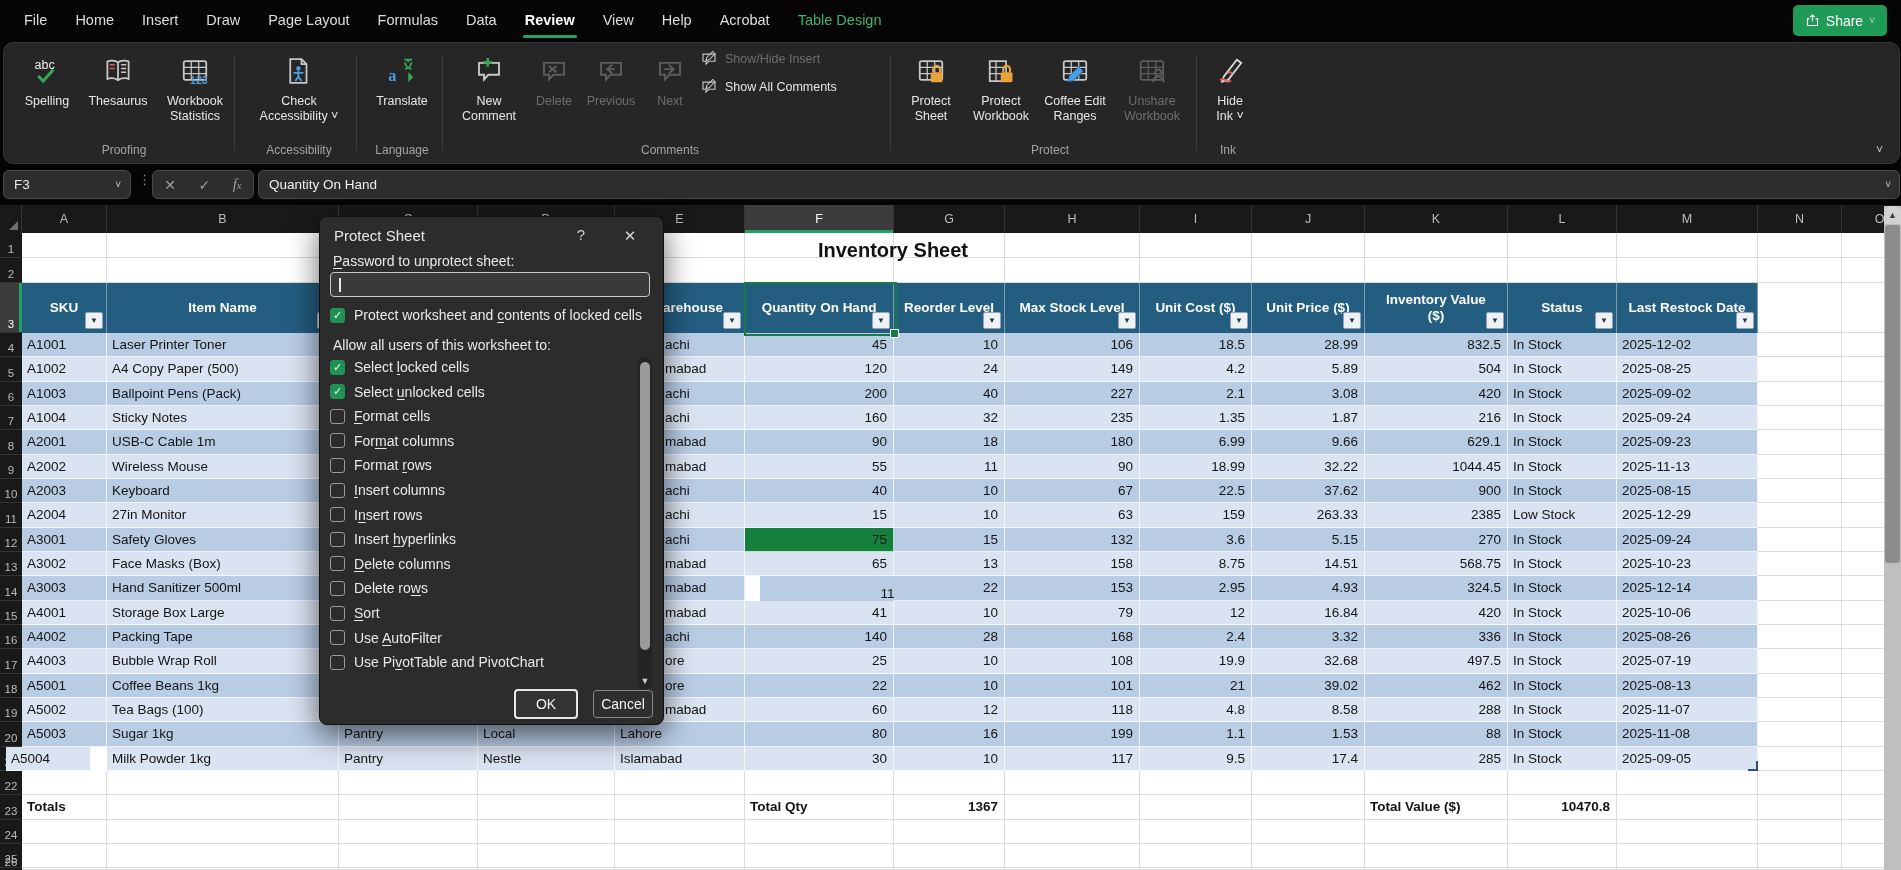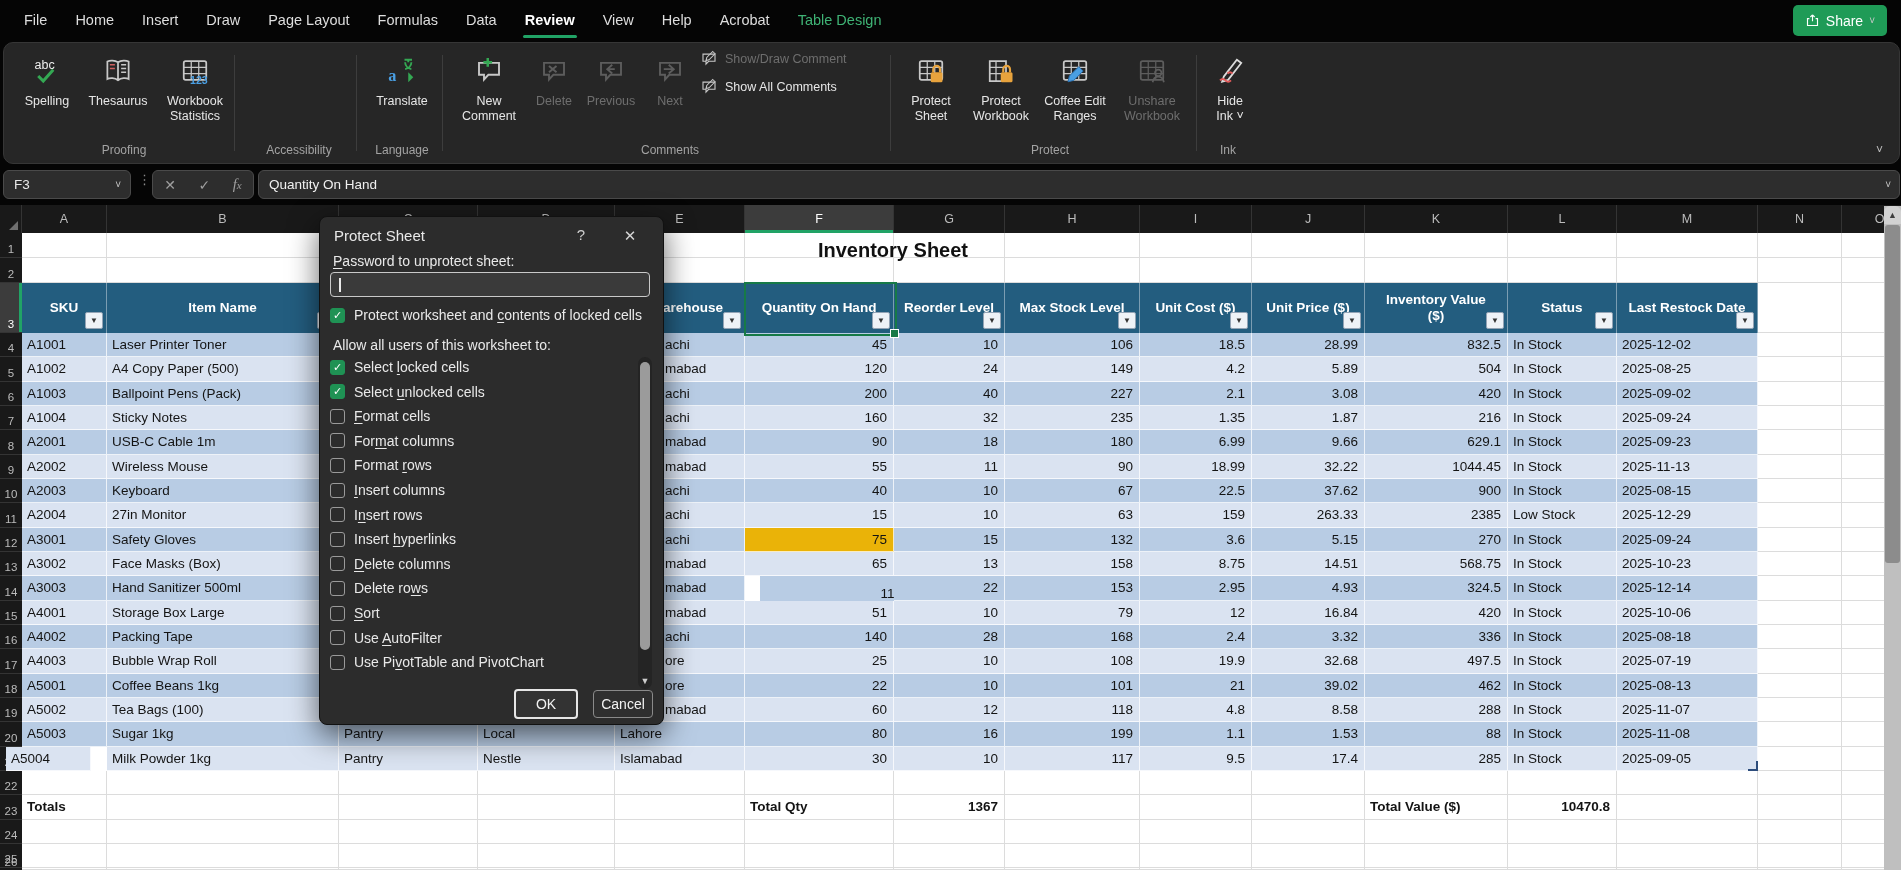--- a/index.html
+++ b/index.html
@@ -153,20 +153,33 @@
             <rect x="3" y="4" width="18" height="15" rx="1.5" fill="none" stroke="#c8c8c8" stroke-width="1.4"></rect>
             <path d="M3 9 h18 M3 14 h18 M9 4 v15 M15 4 v15" stroke="#c8c8c8" stroke-width="1"></path>
             <text x="8" y="22.5" font-size="8.5" fill="#4a9fe3" font-weight="bold" font-family="Liberation Sans">123</text>
           </svg>
         </div>
         <div class="rlb">
           <div>Workbook</div>
           <div>Statistics</div>
         </div>
       </div>
+      <div class="rbtn" style="left: 242px; width: 106px;">
+        <div class="ric">
+          <svg width="30" height="30" viewBox="0 0 24 24">
+            <path d="M5 2.5 h9 l4 4 V21.5 h-13 z M14 2.5 v4 h4" fill="none" stroke="#c8c8c8" stroke-width="1.4"></path>
+            <circle cx="11.5" cy="10" r="1.8" fill="#4a9fe3"></circle>
+            <path d="M7.5 13.5 h8 M11.5 12 v4.5 M11.5 16.5 l-2.5 3.5 M11.5 16.5 l2.5 3.5" stroke="#4a9fe3" stroke-width="1.5" fill="none"></path>
+          </svg>
+        </div>
+        <div class="rlb">
+          <div>Check</div>
+          <div>Accessibility ˅</div>
+        </div>
+      </div>
       <div class="rbtn" style="left: 360px; width: 76px;">
         <div class="ric">
           <svg width="30" height="30" viewBox="0 0 24 24">
             <text x="1" y="20" font-size="13" font-weight="bold" fill="#4a9fe3" font-family="Liberation Serif">a</text>
             <path d="M14 3 h6 M17 3 v2 M14.5 5 c0 3 2.5 5 5 5.5 M19.5 5 c0 3-2.5 5-5 5.5" stroke="#34a853" stroke-width="1.5" fill="none"></path>
             <path d="M13 20 l4-8 4 8 M14.5 17 h5" stroke="#34a853" stroke-width="1.4" fill="none" opacity=".0"></path>
             <path d="M17 13 l4 4 -4 4 z" fill="#34a853"></path>
           </svg>
         </div>
         <div class="rlb">
@@ -218,21 +231,21 @@
           <div>Next</div>
         </div>
       </div>
       <div class="rsmall disabled" style="left: 696px; top: 4px;">
         <div>
           <svg width="18" height="18" viewBox="0 0 24 24">
             <path d="M4 5.5 h16 v9.5 h-8.5 l-3.5 3.8 v-3.8 h-4 z" fill="none" stroke="#c8c8c8" stroke-width="1.5"></path>
             <path d="M17 2 l3 3 -8 8 -4 1 1-4 z" fill="none" stroke="#c8c8c8" stroke-width="1.4"></path>
           </svg>
         </div>
-        <div>Show/Draw Comment</div>
+        <div>Show/Hide Insert</div>
       </div>
       <div class="rsmall" style="left: 696px; top: 32px;">
         <div>
           <svg width="18" height="18" viewBox="0 0 24 24">
             <path d="M4 5.5 h16 v9.5 h-8.5 l-3.5 3.8 v-3.8 h-4 z" fill="none" stroke="#c8c8c8" stroke-width="1.5"></path>
             <path d="M17 2 l3 3 -8 8 -4 1 1-4 z" fill="none" stroke="#c8c8c8" stroke-width="1.4"></path>
           </svg>
         </div>
         <div>Show All Comments</div>
       </div>
@@ -647,21 +660,21 @@
       <div class="cell band alnR" style="left: 1140px; top: 298.31px; width: 112px; height: 24.33px; background: rgb(218, 227, 241);">159</div>
       <div class="cell band alnR" style="left: 1252px; top: 298.31px; width: 113px; height: 24.33px; background: rgb(218, 227, 241);">263.33</div>
       <div class="cell band alnR" style="left: 1365px; top: 298.31px; width: 143px; height: 24.33px; background: rgb(218, 227, 241);">2385</div>
       <div class="cell band alnL" style="left: 1508px; top: 298.31px; width: 109px; height: 24.33px; background: rgb(218, 227, 241);">Low Stock</div>
       <div class="cell band alnL" style="left: 1617px; top: 298.31px; width: 141px; height: 24.33px; background: rgb(218, 227, 241);">2025-12-29</div>
       <div class="cell band alnL" style="left: 22px; top: 322.64px; width: 85px; height: 24.33px; background: rgb(184, 204, 228);">A3001</div>
       <div class="cell band alnL" style="left: 107px; top: 322.64px; width: 232px; height: 24.33px; background: rgb(184, 204, 228);">Safety Gloves</div>
       <div class="cell band alnL" style="left: 339px; top: 322.64px; width: 139px; height: 24.33px; background: rgb(184, 204, 228);"></div>
       <div class="cell band alnL" style="left: 478px; top: 322.64px; width: 137px; height: 24.33px; background: rgb(184, 204, 228);"></div>
       <div class="cell band alnL padfragE" style="left: 615px; top: 322.64px; width: 130px; height: 24.33px; background: rgb(184, 204, 228);">achi</div>
-      <div class="cell band alnR" style="left: 745px; top: 322.64px; width: 149px; height: 24.33px; background: #eab308;">75</div>
+      <div class="cell band alnR" style="left: 745px; top: 322.64px; width: 149px; height: 24.33px; background: #15803d;">75</div>
       <div class="cell band alnR" style="left: 894px; top: 322.64px; width: 111px; height: 24.33px; background: rgb(184, 204, 228);">15</div>
       <div class="cell band alnR" style="left: 1005px; top: 322.64px; width: 135px; height: 24.33px; background: rgb(184, 204, 228);">132</div>
       <div class="cell band alnR" style="left: 1140px; top: 322.64px; width: 112px; height: 24.33px; background: rgb(184, 204, 228);">3.6</div>
       <div class="cell band alnR" style="left: 1252px; top: 322.64px; width: 113px; height: 24.33px; background: rgb(184, 204, 228);">5.15</div>
       <div class="cell band alnR" style="left: 1365px; top: 322.64px; width: 143px; height: 24.33px; background: rgb(184, 204, 228);">270</div>
       <div class="cell band alnL" style="left: 1508px; top: 322.64px; width: 109px; height: 24.33px; background: rgb(184, 204, 228);">In Stock</div>
       <div class="cell band alnL" style="left: 1617px; top: 322.64px; width: 141px; height: 24.33px; background: rgb(184, 204, 228);">2025-09-24</div>
       <div class="cell band alnL" style="left: 22px; top: 346.97px; width: 85px; height: 24.33px; background: rgb(218, 227, 241);">A3002</div>
       <div class="cell band alnL" style="left: 107px; top: 346.97px; width: 232px; height: 24.33px; background: rgb(218, 227, 241);">Face Masks (Box)</div>
       <div class="cell band alnL" style="left: 339px; top: 346.97px; width: 139px; height: 24.33px; background: rgb(218, 227, 241);"></div>
@@ -686,41 +699,41 @@
       <div class="cell band alnR" style="left: 1140px; top: 371.3px; width: 112px; height: 24.33px; background: rgb(184, 204, 228);">2.95</div>
       <div class="cell band alnR" style="left: 1252px; top: 371.3px; width: 113px; height: 24.33px; background: rgb(184, 204, 228);">4.93</div>
       <div class="cell band alnR" style="left: 1365px; top: 371.3px; width: 143px; height: 24.33px; background: rgb(184, 204, 228);">324.5</div>
       <div class="cell band alnL" style="left: 1508px; top: 371.3px; width: 109px; height: 24.33px; background: rgb(184, 204, 228);">In Stock</div>
       <div class="cell band alnL" style="left: 1617px; top: 371.3px; width: 141px; height: 24.33px; background: rgb(184, 204, 228);">2025-12-14</div>
       <div class="cell band alnL" style="left: 22px; top: 395.63px; width: 85px; height: 24.33px; background: rgb(218, 227, 241);">A4001</div>
       <div class="cell band alnL" style="left: 107px; top: 395.63px; width: 232px; height: 24.33px; background: rgb(218, 227, 241);">Storage Box Large</div>
       <div class="cell band alnL" style="left: 339px; top: 395.63px; width: 139px; height: 24.33px; background: rgb(218, 227, 241);"></div>
       <div class="cell band alnL" style="left: 478px; top: 395.63px; width: 137px; height: 24.33px; background: rgb(218, 227, 241);"></div>
       <div class="cell band alnL padfragE" style="left: 615px; top: 395.63px; width: 130px; height: 24.33px; background: rgb(218, 227, 241);">mabad</div>
-      <div class="cell band alnR" style="left: 745px; top: 395.63px; width: 149px; height: 24.33px; background: rgb(218, 227, 241);">51</div>
+      <div class="cell band alnR" style="left: 745px; top: 395.63px; width: 149px; height: 24.33px; background: rgb(218, 227, 241);">41</div>
       <div class="cell band alnR" style="left: 894px; top: 395.63px; width: 111px; height: 24.33px; background: rgb(218, 227, 241);">10</div>
       <div class="cell band alnR" style="left: 1005px; top: 395.63px; width: 135px; height: 24.33px; background: rgb(218, 227, 241);">79</div>
       <div class="cell band alnR" style="left: 1140px; top: 395.63px; width: 112px; height: 24.33px; background: rgb(218, 227, 241);">12</div>
       <div class="cell band alnR" style="left: 1252px; top: 395.63px; width: 113px; height: 24.33px; background: rgb(218, 227, 241);">16.84</div>
       <div class="cell band alnR" style="left: 1365px; top: 395.63px; width: 143px; height: 24.33px; background: rgb(218, 227, 241);">420</div>
       <div class="cell band alnL" style="left: 1508px; top: 395.63px; width: 109px; height: 24.33px; background: rgb(218, 227, 241);">In Stock</div>
       <div class="cell band alnL" style="left: 1617px; top: 395.63px; width: 141px; height: 24.33px; background: rgb(218, 227, 241);">2025-10-06</div>
       <div class="cell band alnL" style="left: 22px; top: 419.96px; width: 85px; height: 24.33px; background: rgb(184, 204, 228);">A4002</div>
       <div class="cell band alnL" style="left: 107px; top: 419.96px; width: 232px; height: 24.33px; background: rgb(184, 204, 228);">Packing Tape</div>
       <div class="cell band alnL" style="left: 339px; top: 419.96px; width: 139px; height: 24.33px; background: rgb(184, 204, 228);"></div>
       <div class="cell band alnL" style="left: 478px; top: 419.96px; width: 137px; height: 24.33px; background: rgb(184, 204, 228);"></div>
       <div class="cell band alnL padfragE" style="left: 615px; top: 419.96px; width: 130px; height: 24.33px; background: rgb(184, 204, 228);">achi</div>
       <div class="cell band alnR" style="left: 745px; top: 419.96px; width: 149px; height: 24.33px; background: rgb(184, 204, 228);">140</div>
       <div class="cell band alnR" style="left: 894px; top: 419.96px; width: 111px; height: 24.33px; background: rgb(184, 204, 228);">28</div>
       <div class="cell band alnR" style="left: 1005px; top: 419.96px; width: 135px; height: 24.33px; background: rgb(184, 204, 228);">168</div>
       <div class="cell band alnR" style="left: 1140px; top: 419.96px; width: 112px; height: 24.33px; background: rgb(184, 204, 228);">2.4</div>
       <div class="cell band alnR" style="left: 1252px; top: 419.96px; width: 113px; height: 24.33px; background: rgb(184, 204, 228);">3.32</div>
       <div class="cell band alnR" style="left: 1365px; top: 419.96px; width: 143px; height: 24.33px; background: rgb(184, 204, 228);">336</div>
       <div class="cell band alnL" style="left: 1508px; top: 419.96px; width: 109px; height: 24.33px; background: rgb(184, 204, 228);">In Stock</div>
-      <div class="cell band alnL" style="left: 1617px; top: 419.96px; width: 141px; height: 24.33px; background: rgb(184, 204, 228);">2025-08-18</div>
+      <div class="cell band alnL" style="left: 1617px; top: 419.96px; width: 141px; height: 24.33px; background: rgb(184, 204, 228);">2025-08-26</div>
       <div class="cell band alnL" style="left: 22px; top: 444.29px; width: 85px; height: 24.33px; background: rgb(218, 227, 241);">A4003</div>
       <div class="cell band alnL" style="left: 107px; top: 444.29px; width: 232px; height: 24.33px; background: rgb(218, 227, 241);">Bubble Wrap Roll</div>
       <div class="cell band alnL" style="left: 339px; top: 444.29px; width: 139px; height: 24.33px; background: rgb(218, 227, 241);"></div>
       <div class="cell band alnL" style="left: 478px; top: 444.29px; width: 137px; height: 24.33px; background: rgb(218, 227, 241);"></div>
       <div class="cell band alnL padfragE" style="left: 615px; top: 444.29px; width: 130px; height: 24.33px; background: rgb(218, 227, 241);">ore</div>
       <div class="cell band alnR" style="left: 745px; top: 444.29px; width: 149px; height: 24.33px; background: rgb(218, 227, 241);">25</div>
       <div class="cell band alnR" style="left: 894px; top: 444.29px; width: 111px; height: 24.33px; background: rgb(218, 227, 241);">10</div>
       <div class="cell band alnR" style="left: 1005px; top: 444.29px; width: 135px; height: 24.33px; background: rgb(218, 227, 241);">108</div>
       <div class="cell band alnR" style="left: 1140px; top: 444.29px; width: 112px; height: 24.33px; background: rgb(218, 227, 241);">19.9</div>
       <div class="cell band alnR" style="left: 1252px; top: 444.29px; width: 113px; height: 24.33px; background: rgb(218, 227, 241);">32.68</div>

